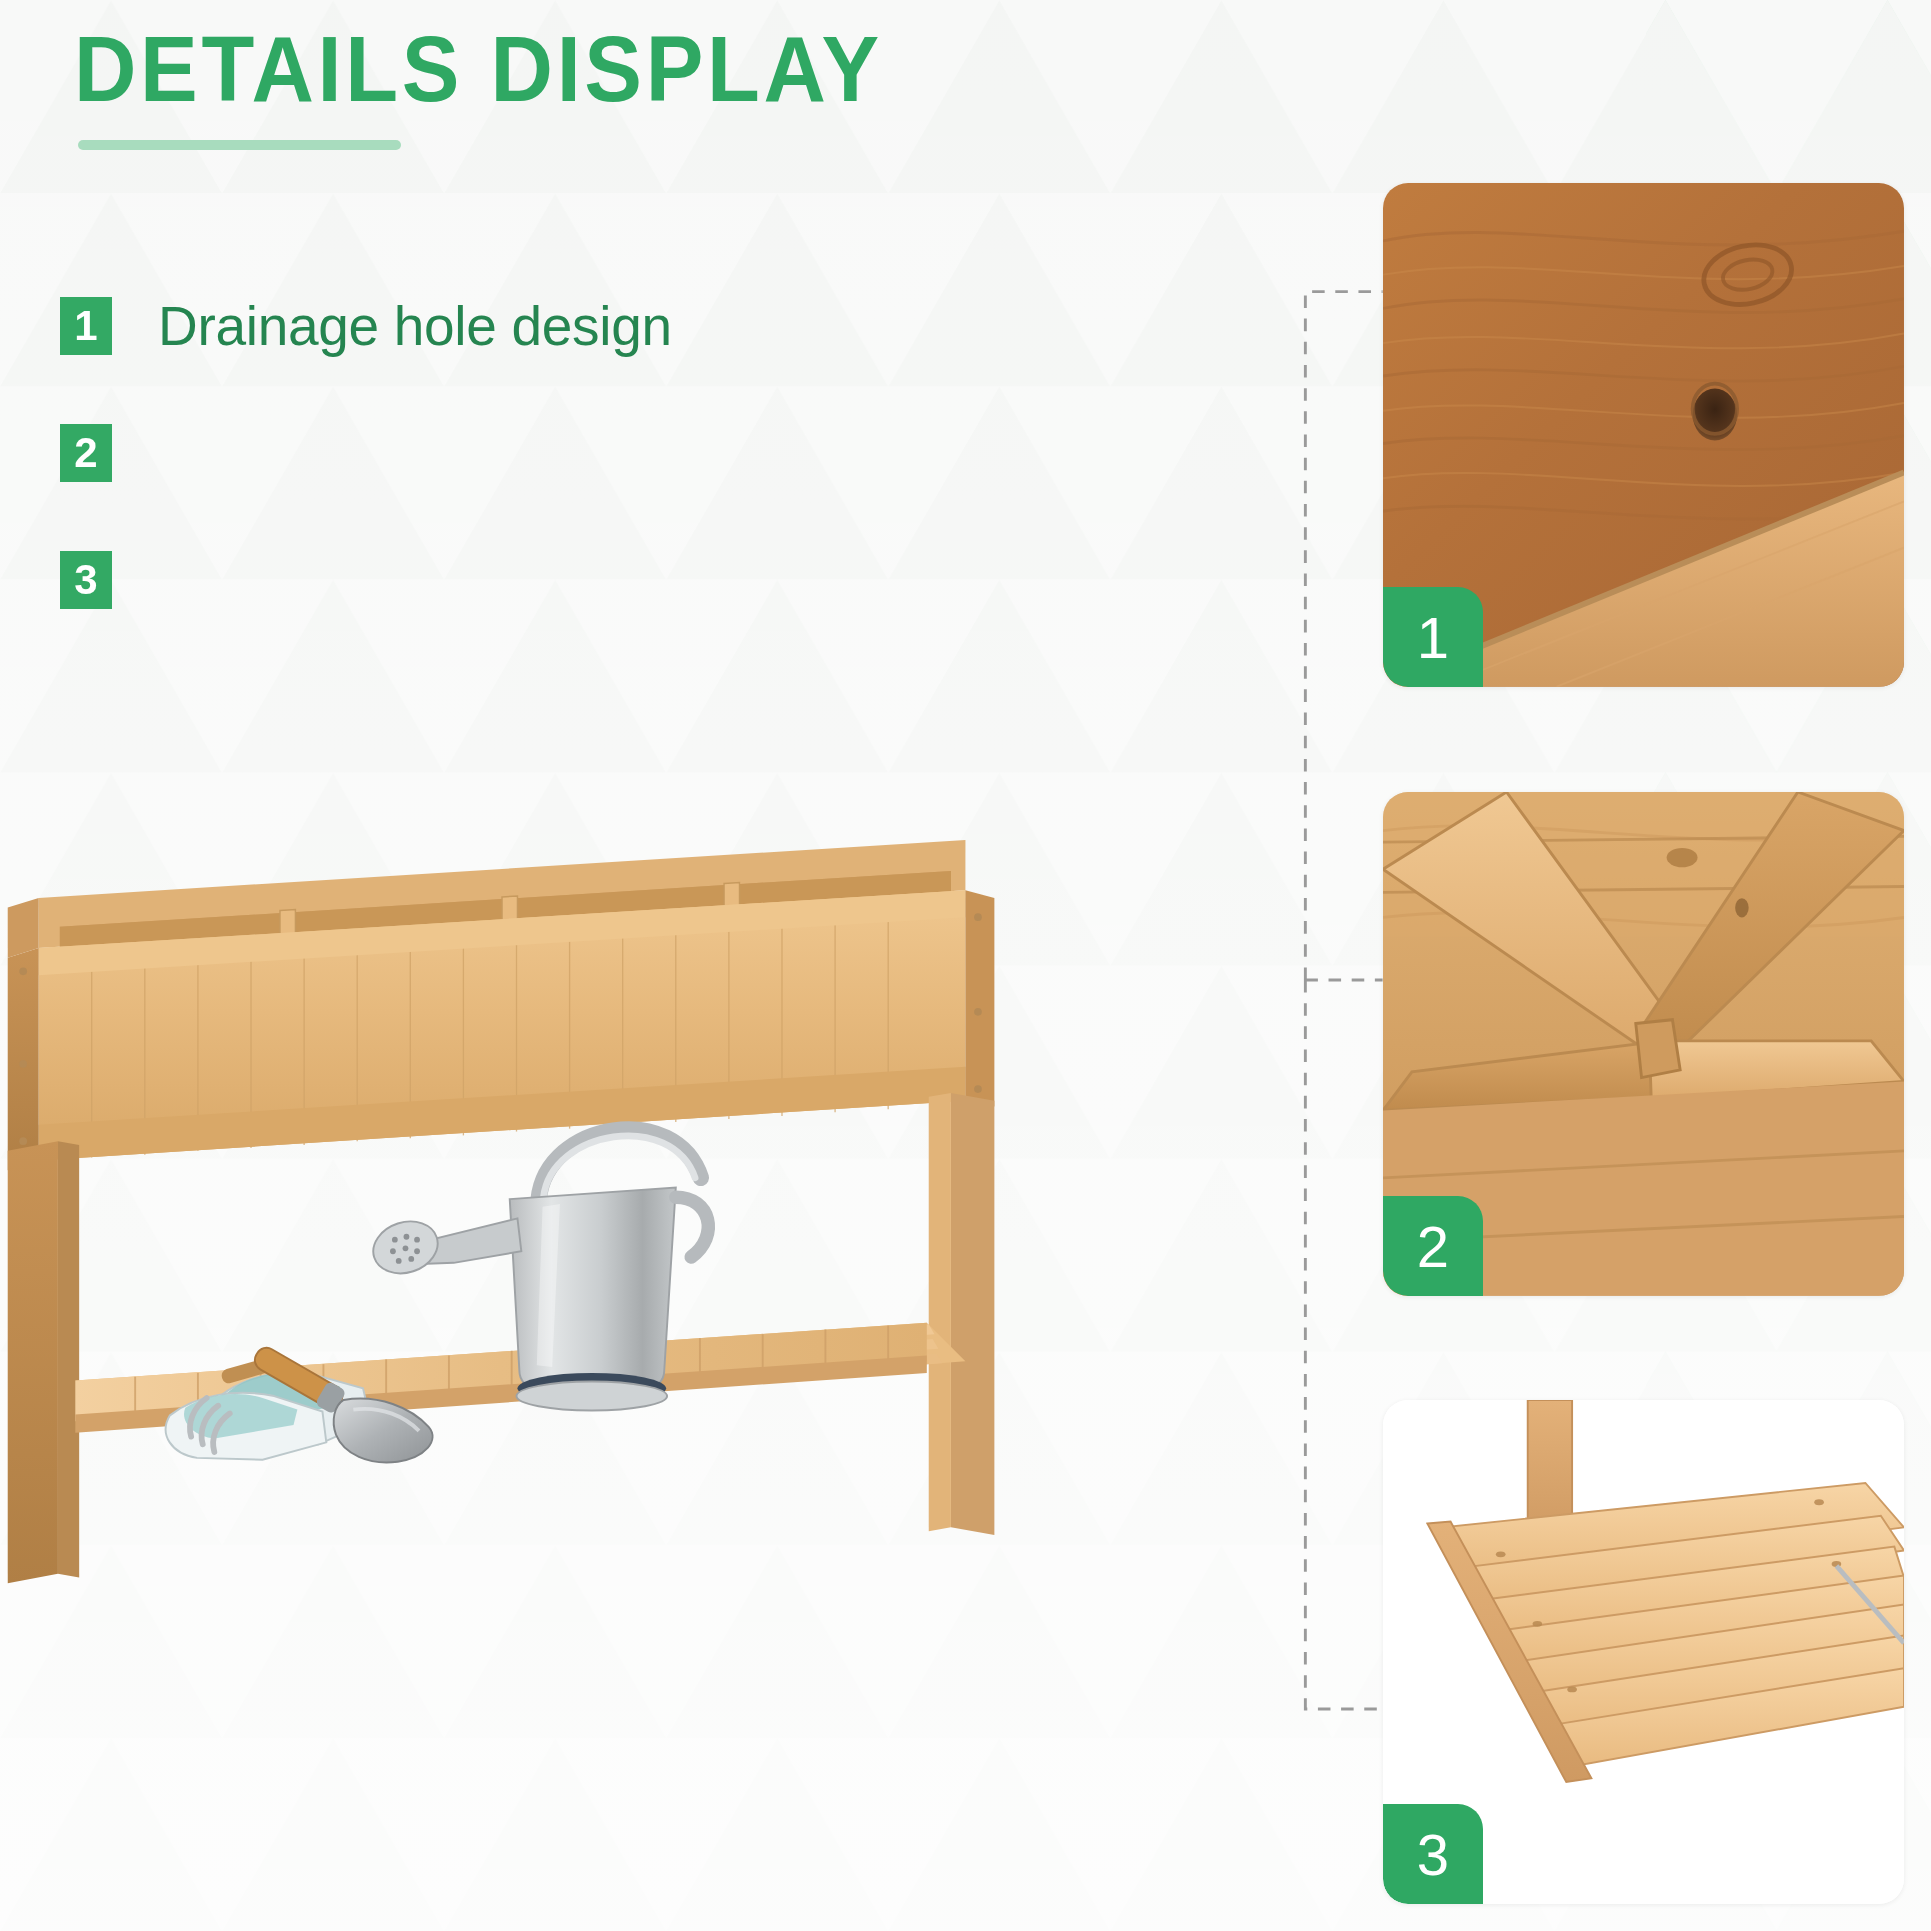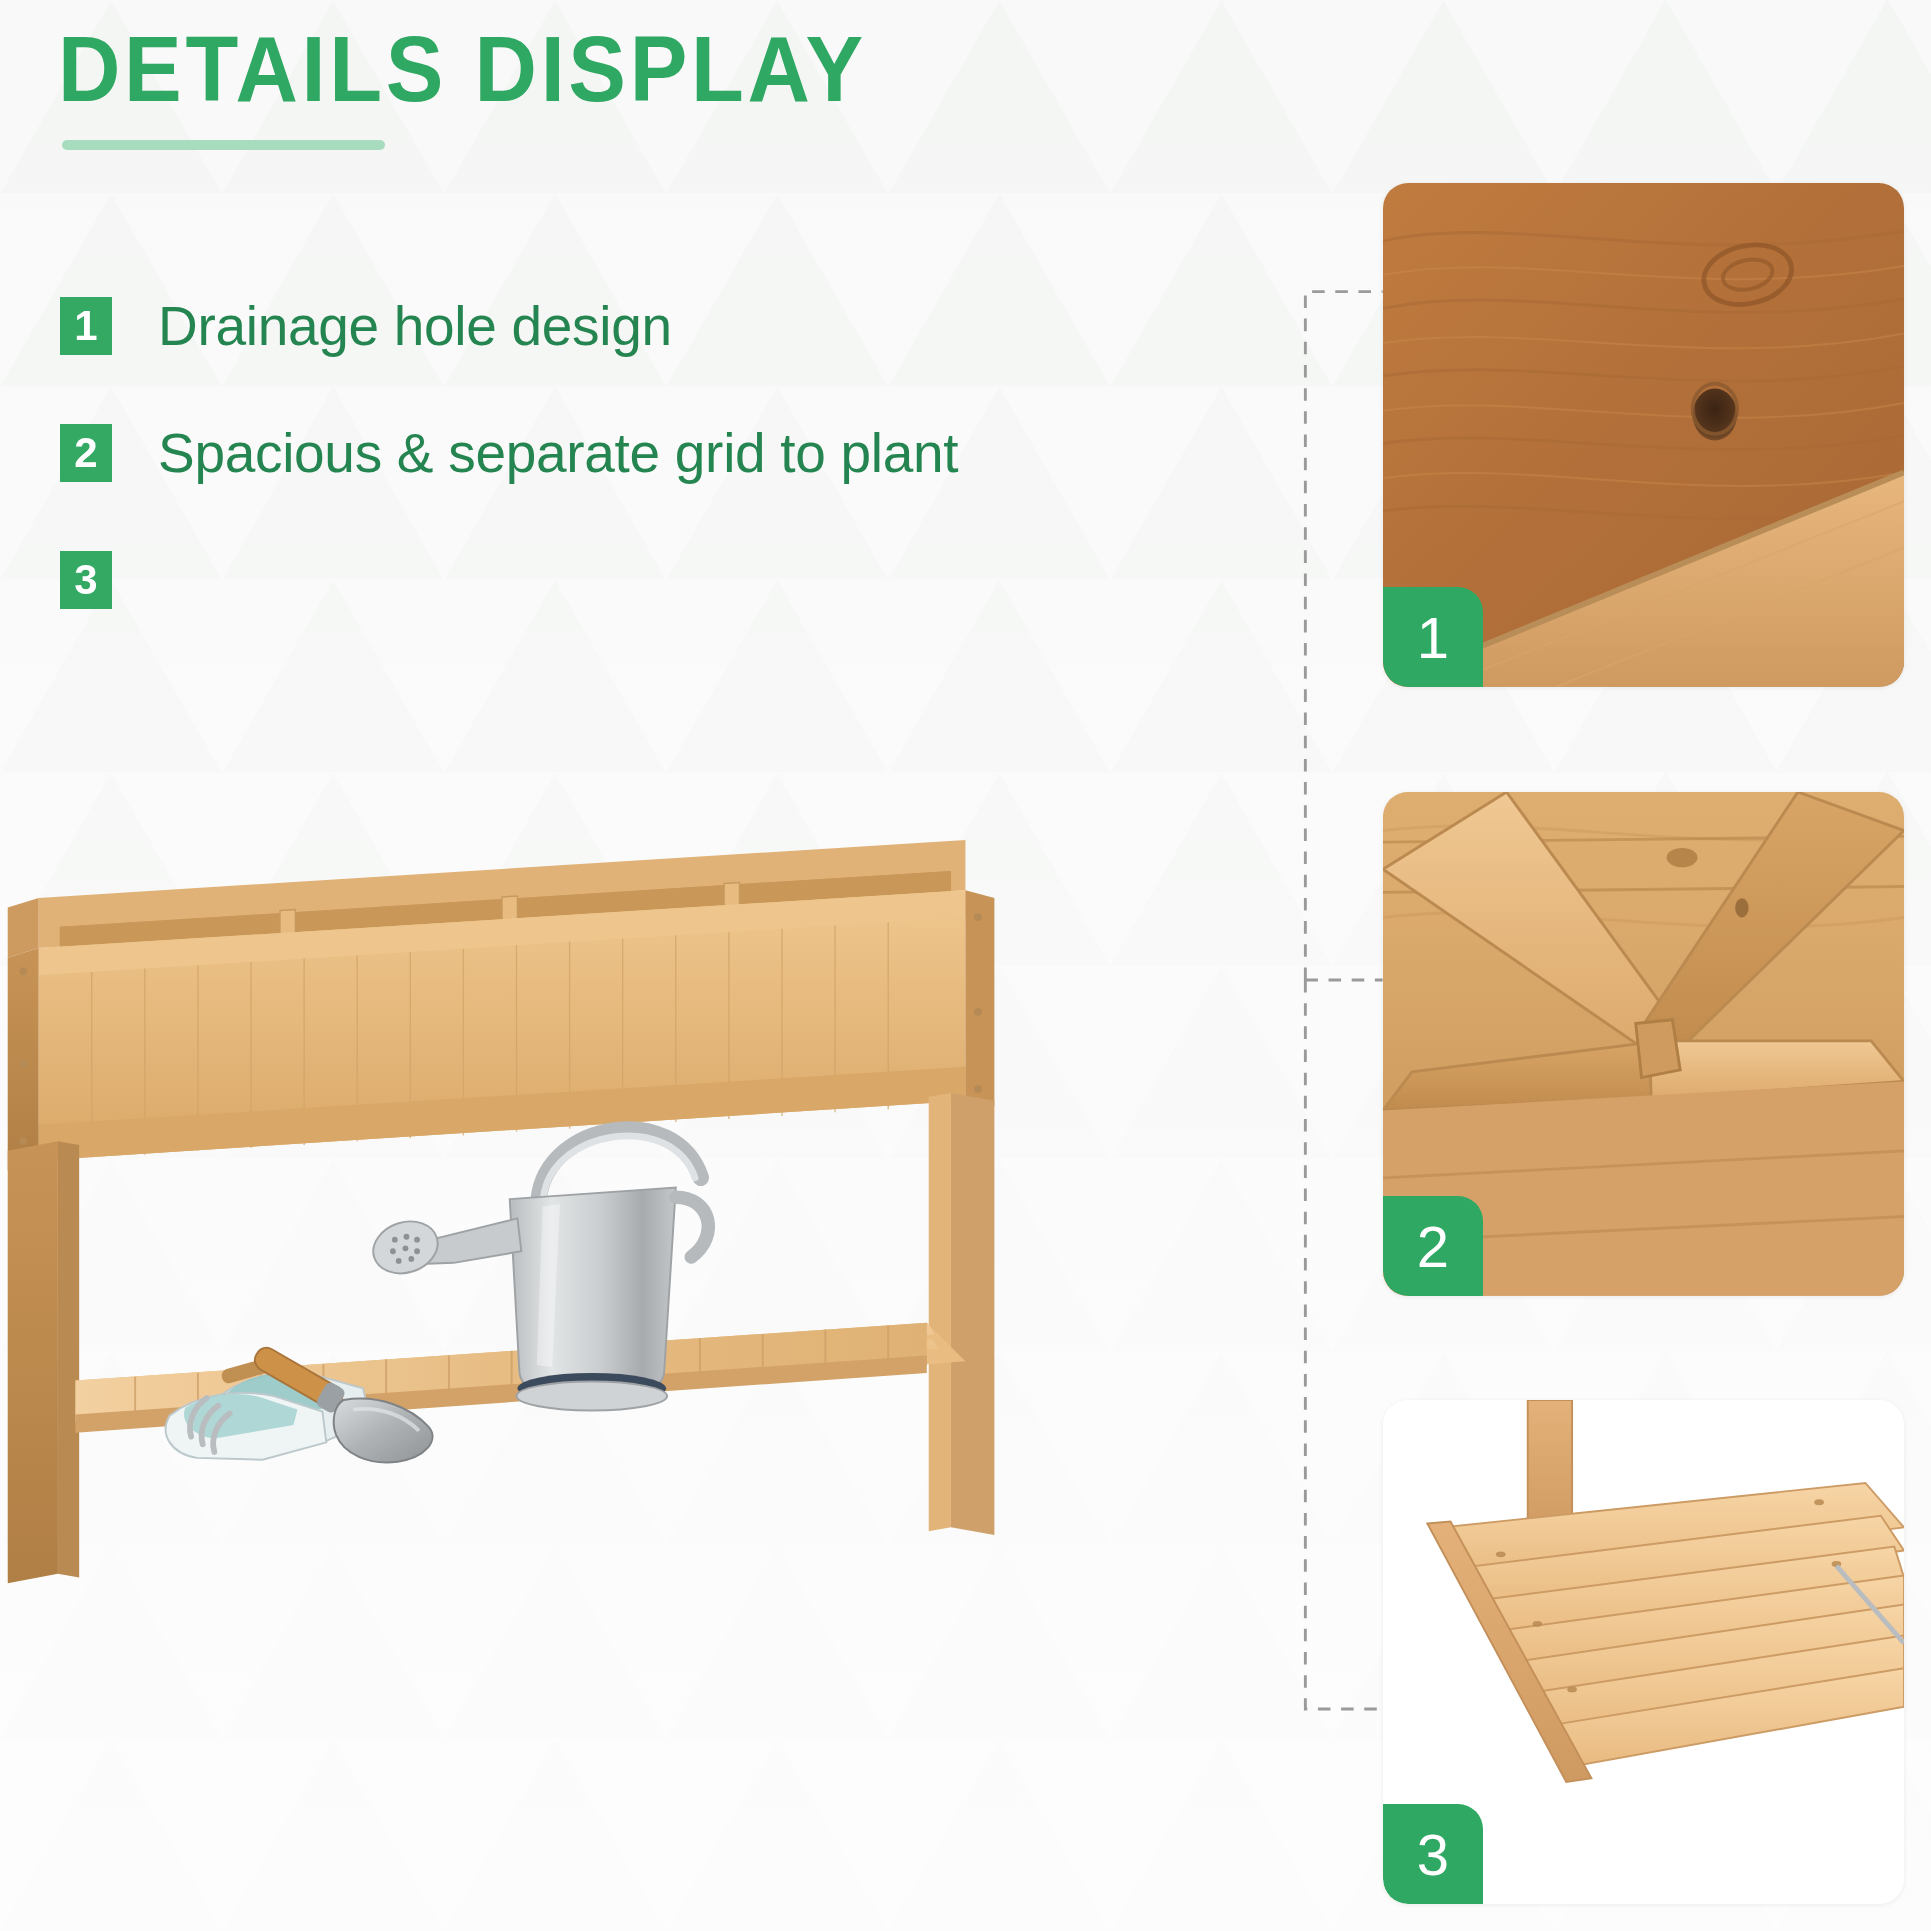--- a/index.html
+++ b/index.html
@@ -11,21 +11,21 @@
 
   
   #bg-base{position:absolute;inset:0;background:#fbfcfb;}
   #bg-right-band{
     position:absolute;top:0;right:0;width:285px;height:100%;
     background:#d6ecdd;
   }
   #bg-tri{position:absolute;inset:0;}
 
   
-  #header{position:absolute;left:58px;top:21px;}
+  #header{position:absolute;left:74px;top:21px;}
   #title{
     font-family:"Liberation Sans", sans-serif;
     font-weight:700;
     font-size:93px;
     letter-spacing:3.9px;
     color:#2fa863;
     line-height:1.05;
     white-space:nowrap;
     transform:scaleX(0.93);
     transform-origin:left center;
@@ -114,21 +114,20 @@
 
 <div id="features">
 
   <div class="feature-row">
     <div class="feature-badge">1</div>
     <div class="feature-text">Drainage hole design</div>
   </div>
 
   <div class="feature-row">
     <div class="feature-badge">2</div>
-    <div class="feature-text">Spacious &amp; separate grid to plant</div>
   </div>
 
   <div class="feature-row">
     <div class="feature-badge">3</div>
   </div>
 
 </div>
 
 <svg id="connectors" viewBox="0 0 2000 2000" preserveAspectRatio="none">
   <g stroke="#9a9a9a" stroke-width="3" fill="none" stroke-dasharray="13 11">

